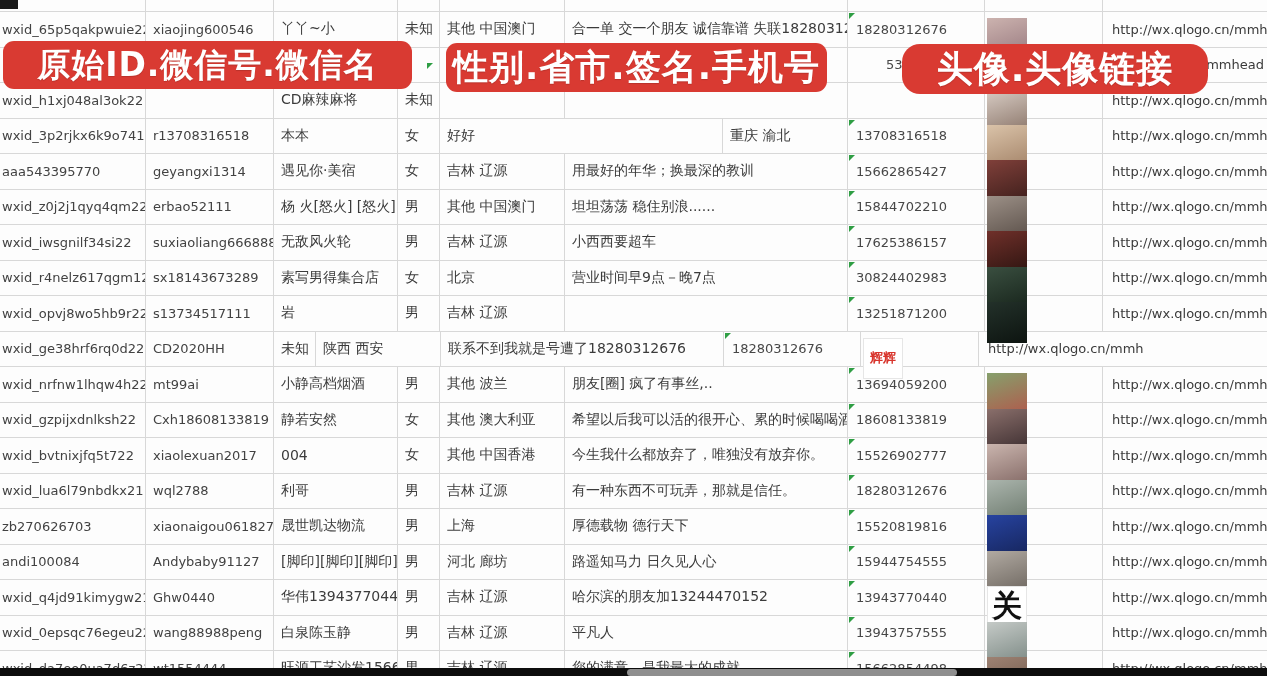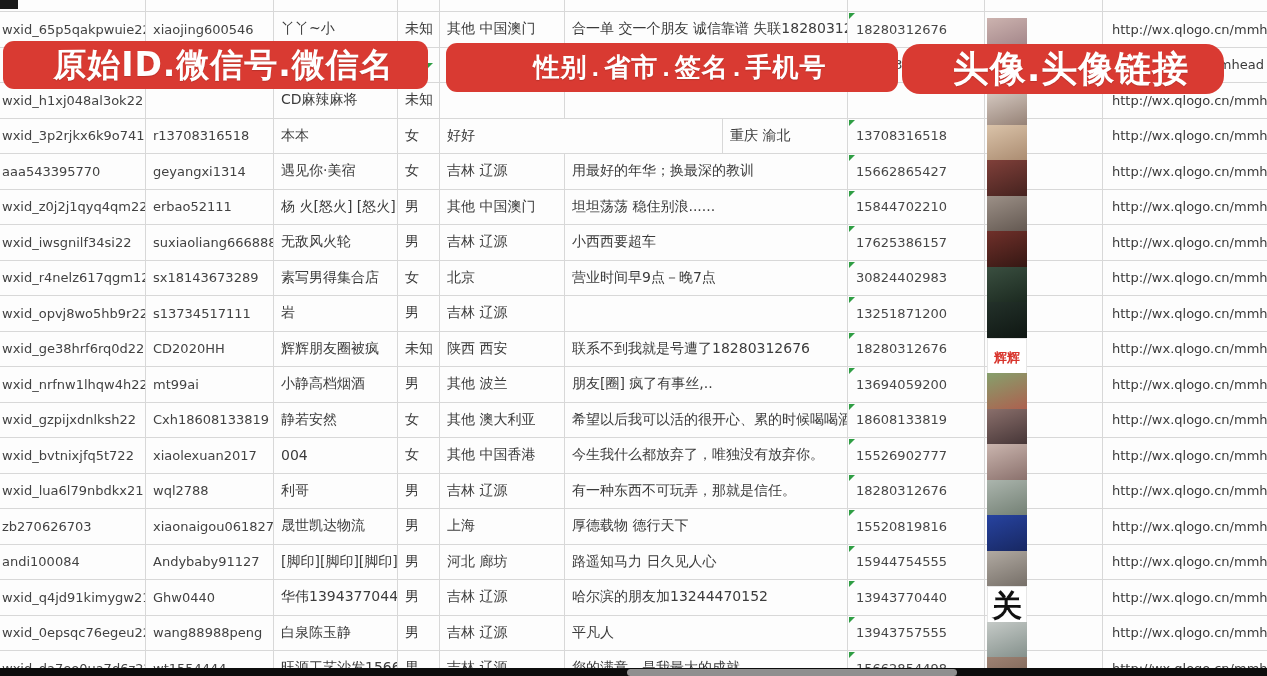--- a/index.html
+++ b/index.html
@@ -25,23 +25,23 @@
   .cell-url{font-size:13px;color:#3a3a3a;}
   .url-right{justify-content:flex-end;padding-right:3px;}
   .phone-frag{margin-left:30px;}
   .tri{position:absolute;left:1px;top:1px;width:0;height:0;
        border-top:6px solid #2f9e44;border-right:6px solid transparent;}
   .avatar{position:absolute;left:2px;top:-4px;width:40px;height:41px;z-index:2;
           display:flex;align-items:center;justify-content:center;overflow:hidden;margin-top:10px;}
   .avatar.av-text{background:#fff;font-weight:bold;box-shadow:0 0 0 1px #e6e6e6 inset;}
   .banner{position:absolute;background:#d93a32;color:#fff;font-weight:bold;z-index:10;
           border-radius:11px;display:flex;align-items:center;justify-content:center;
-          letter-spacing:1px;text-shadow:0 1px 1px rgba(0,0,0,.15);padding-left:16px;}
+          letter-spacing:1px;text-shadow:0 1px 1px rgba(0,0,0,.15);}
   .banner1{left:3px;top:41px;width:409px;height:48px;font-size:33px;}
-  .banner2{left:446px;top:43px;width:436px;height:49px;font-size:26px;font-family:Liberation Mono, monospace;}
+  .banner2{left:446px;top:43px;width:381px;height:49px;font-size:35px;}
   .banner3{left:902px;top:44px;width:306px;height:50px;font-size:36px;border-radius:18px;}
   .corner-black{position:absolute;left:0;top:0;width:18px;height:9px;background:#1a1a1a;z-index:6;}
   .stray-tri{position:absolute;left:427px;top:63px;width:0;height:0;z-index:3;
              border-top:6px solid #2f9e44;border-right:6px solid transparent;}
   .bottom-bar{position:absolute;left:0;top:668px;width:1267px;height:8px;background:#0d0d0d;z-index:30;}
   .scrubber{position:absolute;left:627px;top:669px;width:330px;height:7px;border-radius:4px;
             background:#8f8f8f;z-index:31;}
 </style>
 </head>
 <body>
@@ -195,21 +195,20 @@
           <span>13251871200</span>
         </div>
     <div class="cell c7">
           <div class="avatar" style="background: linear-gradient(160deg, rgb(35, 49, 42), rgb(13, 20, 16));"></div>
         </div>
     <div class="cell c8 cell-url">http://wx.qlogo.cn/mmhead</div>
   </div>
       <div class="row">
     <div class="cell c0 f-id">wxid_ge38hrf6rq0d22</div>
     <div class="cell c1 f-id">CD2020HH</div>
-    <div class="cell c2 f-cjk">辉辉朋友圈被疯</div>
     <div class="cell c3 f-cjk">未知</div>
     <div class="cell c4 f-cjk">陕西 西安</div>
     <div class="cell c5 f-cjk">联系不到我就是号遭了18280312676</div>
     <div class="cell c6 cell-phone">
           <span class="tri"></span>
           <span>18280312676</span>
         </div>
     <div class="cell c7">
           <div class="avatar av-text" style="color: rgb(216, 52, 44); font-size: 13px;">辉辉</div>
         </div>

